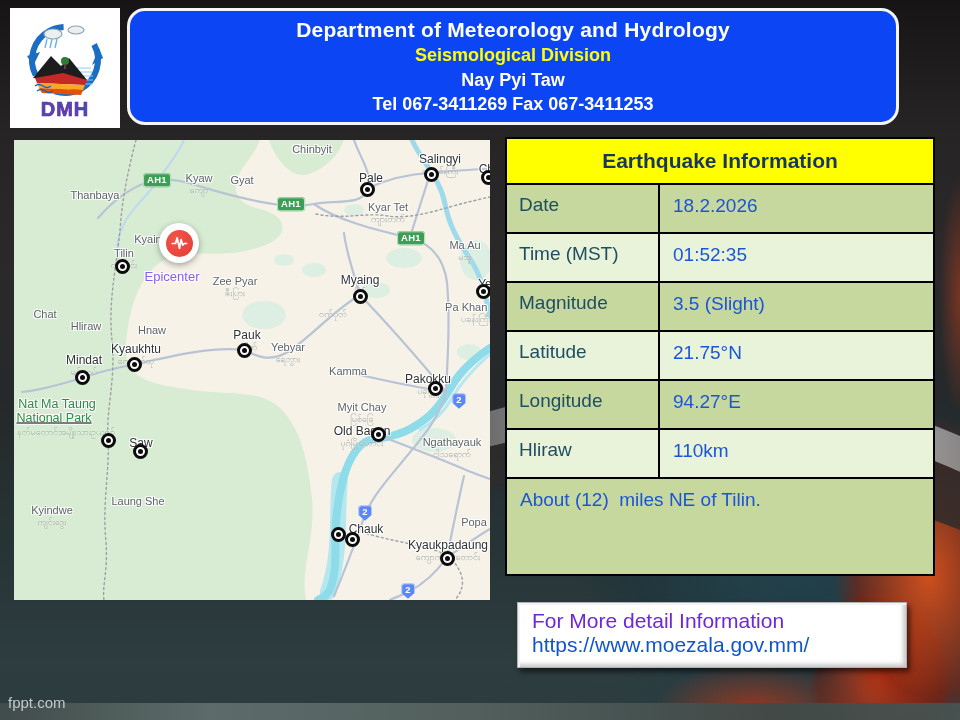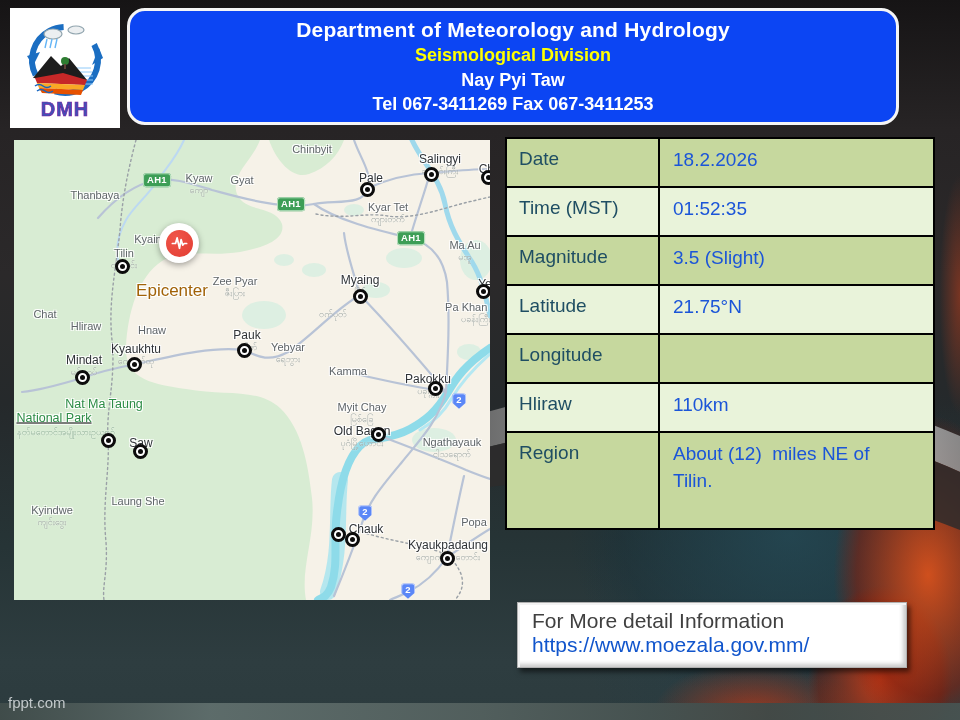--- a/index.html
+++ b/index.html
@@ -54,39 +54,39 @@
   .mkr::after{content:"";position:absolute;left:2px;top:2px;width:5px;height:5px;border-radius:50%;background:#0c0c0c;}
   .badge{position:absolute;transform:translate(-50%,-50%);z-index:4;font-size:9.5px;font-weight:bold;
     color:#fff;line-height:1;padding:2px 4px;border-radius:3px;letter-spacing:.3px;}
   .badge.ah1{background:#3d9e56;box-shadow:inset 0 0 0 1px #bfe3c6;}
   .badge.r2{background:#5b87f7;box-shadow:inset 0 0 0 1px #cdd9fd;padding:2px 4px 4px;
     clip-path:polygon(0 0,100% 0,100% 62%,50% 100%,0 62%);}
   .epicenter{position:absolute;width:40px;height:40px;margin:-20px 0 0 -20px;border-radius:50%;background:#fff;
     box-shadow:0 2px 6px rgba(0,0,0,.35);display:flex;align-items:center;justify-content:center;z-index:6;}
   .epi-red{width:27px;height:27px;border-radius:50%;display:flex;align-items:center;justify-content:center;
     background:radial-gradient(circle at 35% 30%,#f0564a,#e23d33);}
-  .epi-label{position:absolute;transform:translate(-50%,-50%);z-index:7;font-size:17px;color:#a16207;white-space:nowrap;
-    text-shadow:-1px -1px 0 rgba(255,255,255,.9),1px -1px 0 rgba(255,255,255,.9),-1px 1px 0 rgba(255,255,255,.9),1px 1px 0 rgba(255,255,255,.9);margin-top:15px;}
+  .epi-label{position:absolute;transform:translate(-50%,-50%);z-index:7;font-size:13px;color:#8b5cf6;white-space:nowrap;
+    text-shadow:-1px -1px 0 rgba(255,255,255,.9),1px -1px 0 rgba(255,255,255,.9),-1px 1px 0 rgba(255,255,255,.9),1px 1px 0 rgba(255,255,255,.9);}
 
   
   .eq-table{position:absolute;left:505px;top:137px;width:430px;z-index:2;box-sizing:border-box;
     border:2px solid #000;background:#c6d89e;}
   .t-head{height:44px;background:#ffff00;border-bottom:2px solid #000;display:flex;align-items:center;
     justify-content:center;font-size:21px;font-weight:bold;color:#17375e;}
   .t-row{display:flex;height:47px;border-bottom:2px solid #000;background:#c6d89e;box-sizing:content-box;}
   .t-row:nth-of-type(even){background:#e9f3da;}
   .t-row:last-of-type{height:95px;border-bottom:none;}
   .t-label{width:153px;border-right:2px solid #000;padding:9px 0 0 12px;font-size:19px;color:#1f4e63;box-sizing:border-box;}
   .t-value{flex:1;padding:8px 26px 0 13px;font-size:19px;color:#1b55d8;line-height:1.4;}
 
   
   .info-box{position:absolute;left:517px;top:602px;width:390px;height:66px;z-index:2;box-sizing:border-box;
     background:#fff;border:1px solid #b0b0b0;padding:6px 0 0 14px;
     box-shadow:3px 4px 5px rgba(0,0,0,.55), inset 2px 2px 0 #f3f3f3, inset -3px -3px 4px #c9c9c9;}
-  .ib1{font-size:21px;color:#404040;}
+  .ib1{font-size:21px;color:#6d28d9;}
   .ib2{font-size:21px;color:#1155cc;cursor:pointer;}
 
   .watermark{position:absolute;left:8px;top:694px;z-index:3;font-size:15px;color:#c2c8ca;}
 </style>
 </head>
 <body>
 
 <div class="bg-base" data-interactable="false"></div>
 <div class="bg-earth" data-interactable="false"></div>
 <div class="bg-redstreak" data-interactable="false"></div>
@@ -279,21 +279,21 @@
         <span class="pmy" data-interactable="false">ဝက်ပုတ်</span>
       </div>
       <div class="place town" data-interactable="false" style="left: 274px; top: 213px;">
         <span class="pname" data-interactable="false">Yebyar</span>
         <span class="pmy" data-interactable="false">ရေဘွား</span>
       </div>
       <div class="place town" data-interactable="false" style="left: 334px; top: 232px;">
         <span class="pname" data-interactable="false">Kamma</span>
 
       </div>
-      <div class="place park" data-interactable="false" style="left: 43px; top: 264px; margin-left: 47px;">
+      <div class="place park" data-interactable="false" style="left: 43px; top: 264px;">
         <span class="pname" data-interactable="false">Nat Ma Taung</span>
 
       </div>
       <div class="place park" data-interactable="false" style="left: 40px; top: 278px; text-decoration: underline;">
         <span class="pname" data-interactable="false">National Park</span>
 
       </div>
       <div class="place park" data-interactable="false" style="left: 52px; top: 292px;">
 
         <span class="pmy" data-interactable="false">နတ်မတောင်အမျိုးသားဥယျာဉ်</span>
@@ -374,47 +374,48 @@
     <div class="epi-red" data-interactable="false">
       <svg width="19" height="19" viewBox="0 0 24 24">
         <polyline points="3,12 7,12 9,5 12,18 14,7 16,14 18,12 21,12" fill="none" stroke="#fff" stroke-width="2.2" stroke-linecap="round" stroke-linejoin="round"></polyline>
       </svg>
     </div>
   </div>
   <div class="epi-label" data-interactable="false" style="left: 158px; top: 136px;">Epicenter</div>
 </div>
 
 <div class="eq-table" data-interactable="false">
+  <div class="t-head" data-interactable="false">Earthquake Information</div>
   <div data-interactable="false">
 
   <div class="t-row" data-interactable="false">
         <div class="t-label" data-interactable="false">Date</div>
         <div class="t-value" data-interactable="false">18.2.2026</div>
       </div>
       <div class="t-row" data-interactable="false">
         <div class="t-label" data-interactable="false">Time (MST)</div>
         <div class="t-value" data-interactable="false">01:52:35</div>
       </div>
       <div class="t-row" data-interactable="false">
         <div class="t-label" data-interactable="false">Magnitude</div>
         <div class="t-value" data-interactable="false">3.5 (Slight)</div>
       </div>
       <div class="t-row" data-interactable="false">
         <div class="t-label" data-interactable="false">Latitude</div>
         <div class="t-value" data-interactable="false">21.75°N</div>
       </div>
       <div class="t-row" data-interactable="false">
         <div class="t-label" data-interactable="false">Longitude</div>
+        <div class="t-value" data-interactable="false">94.27°E</div>
       </div>
       <div class="t-row" data-interactable="false">
         <div class="t-label" data-interactable="false">Hliraw</div>
         <div class="t-value" data-interactable="false">110km</div>
       </div>
       <div class="t-row" data-interactable="false">
-        <div class="t-label" data-interactable="false">Region</div>
         <div class="t-value" data-interactable="false">About (12)&nbsp; miles NE of Tilin.</div>
       </div>
     </div>
 </div>
 
 <div class="info-box" data-interactable="false">
   <div class="ib1" data-interactable="false">For More detail Information</div>
   <div class="ib2" data-interactable="true">https://www.moezala.gov.mm/</div>
 </div>
 

